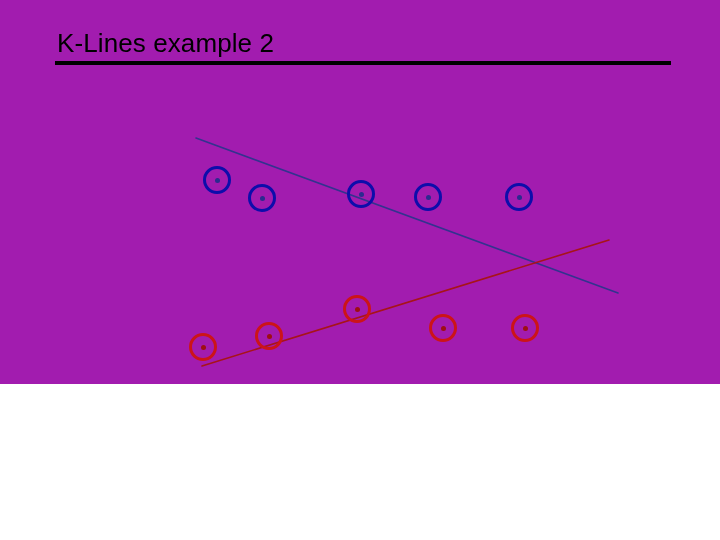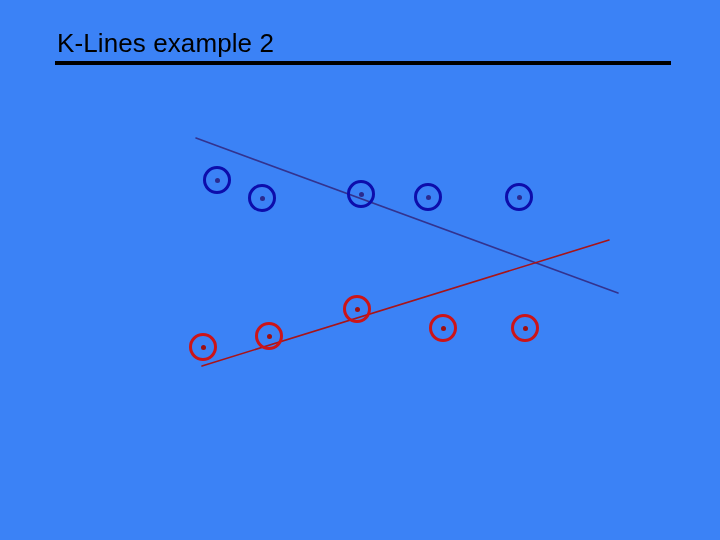--- a/index.html
+++ b/index.html
@@ -8,22 +8,22 @@
     padding: 0;
     background: #ffffff;
   }
   body {
     font-family: "Liberation Sans", sans-serif;
     color: #000000;
   }
   #slide {
     position: relative;
     width: 720px;
-    height: 540px;
-    background: #3b82f6;
+    height: 384px;
+    background: #a21caf;
     overflow: hidden;
   }
   #slide-title {
     position: absolute;
     left: 57px;
     top: 27px;
     font-size: 26px;
     line-height: 32px;
     font-weight: normal;
     color: #000000;

